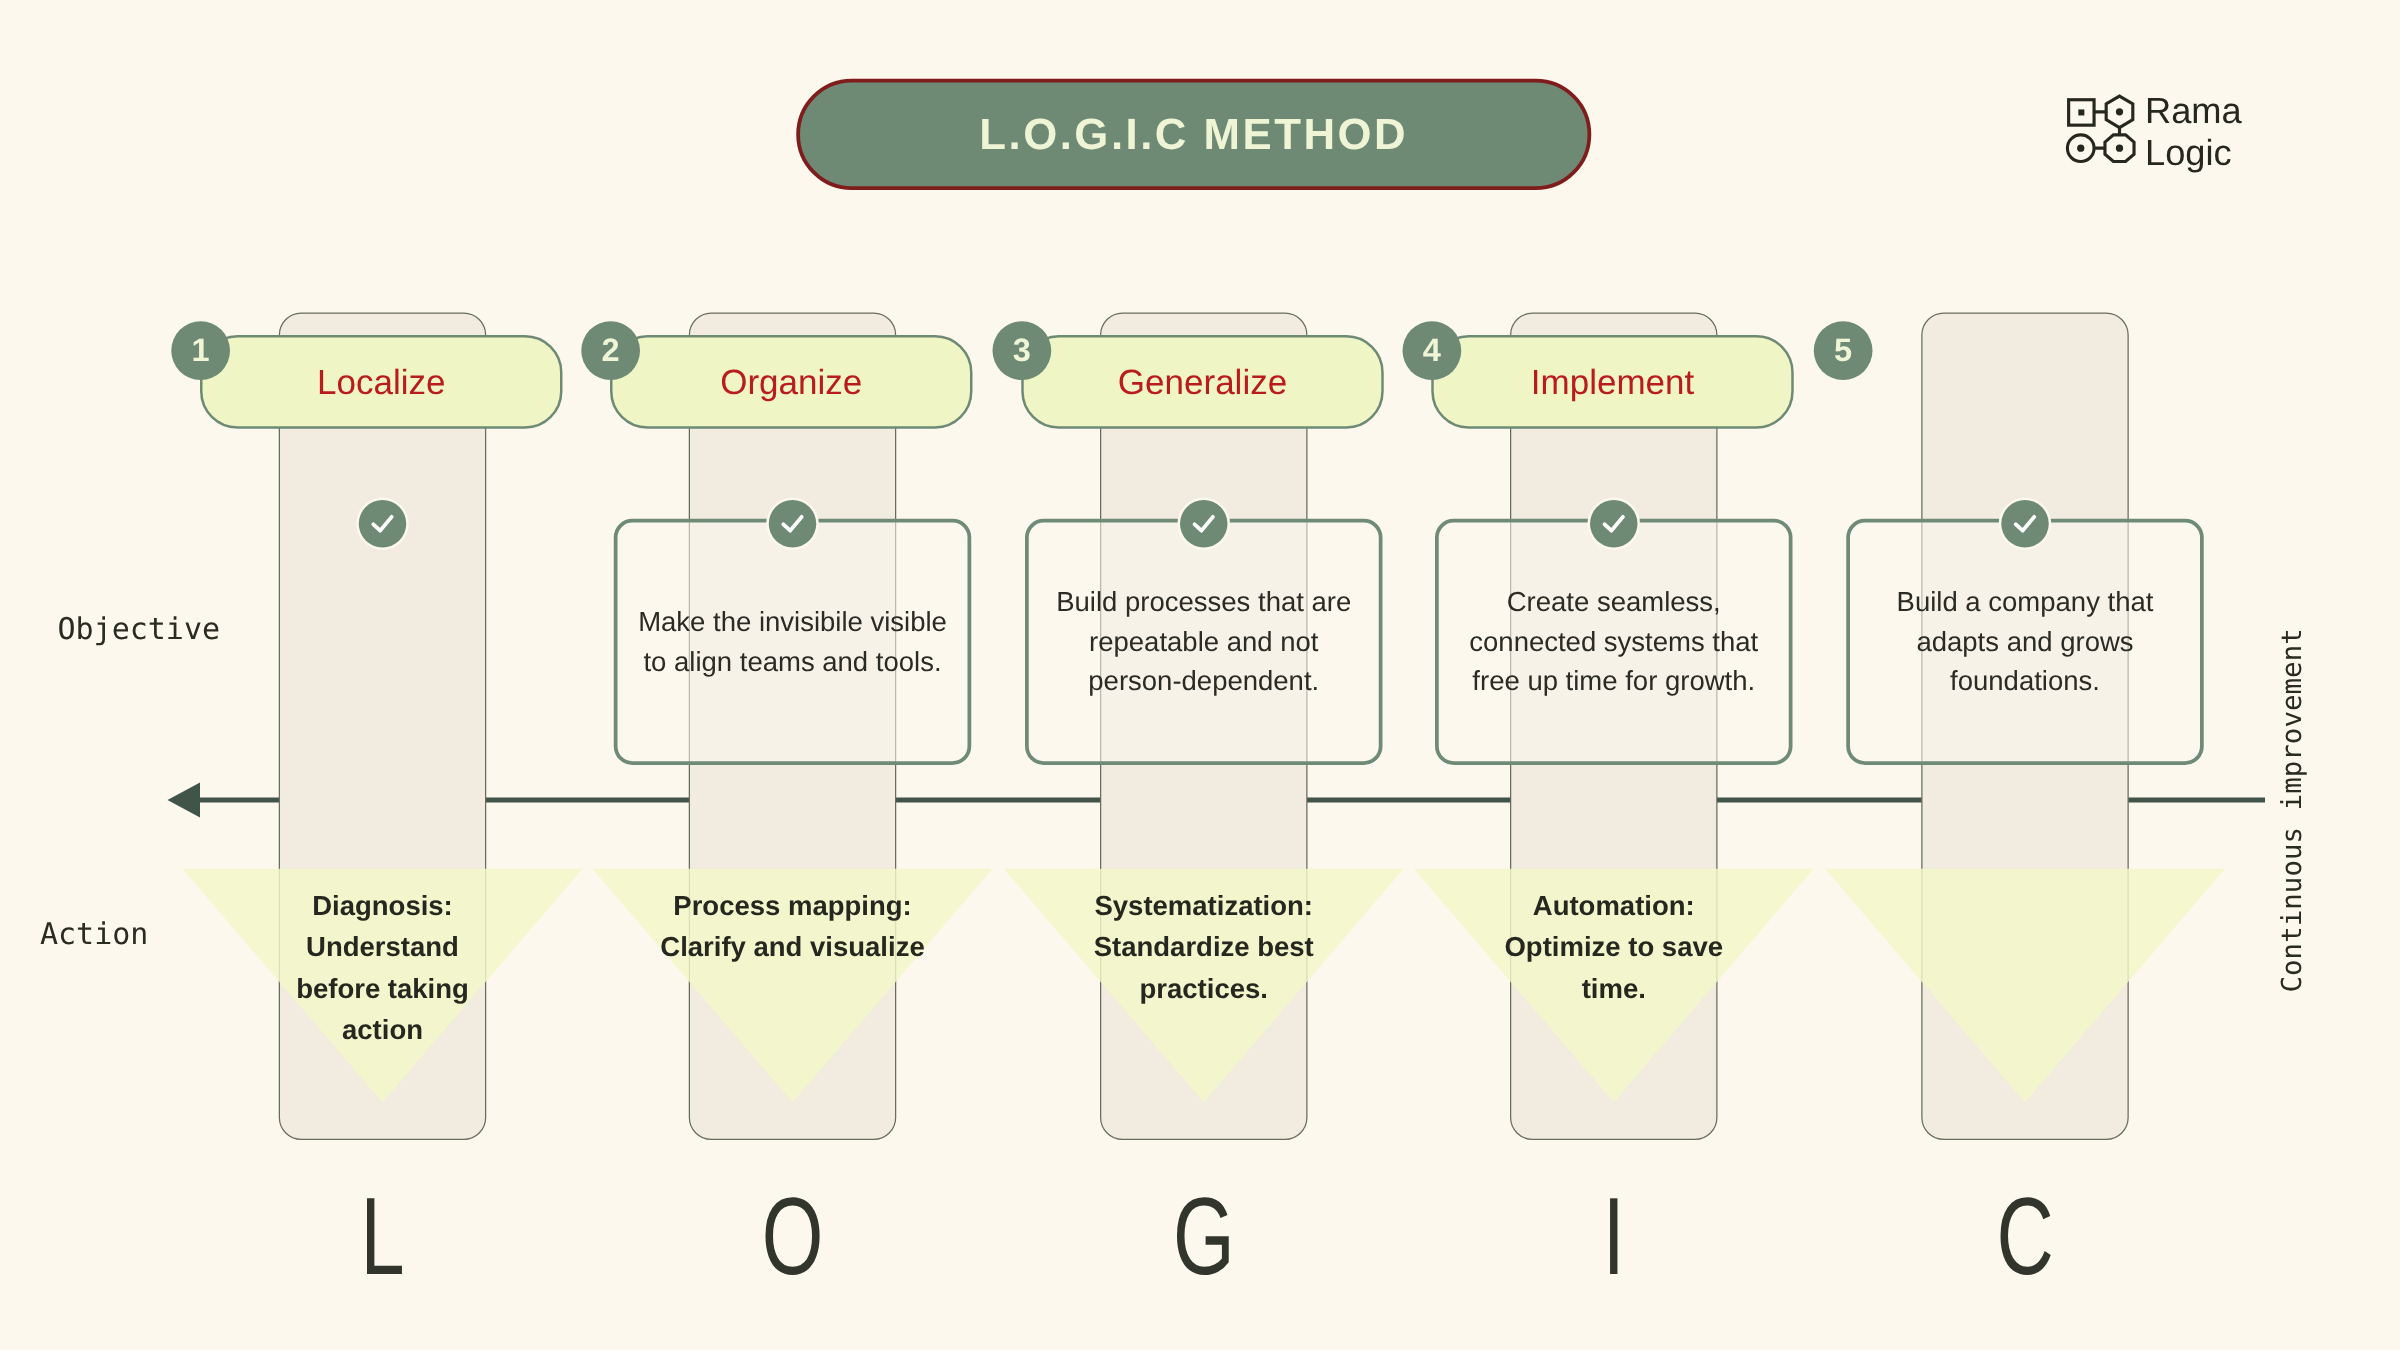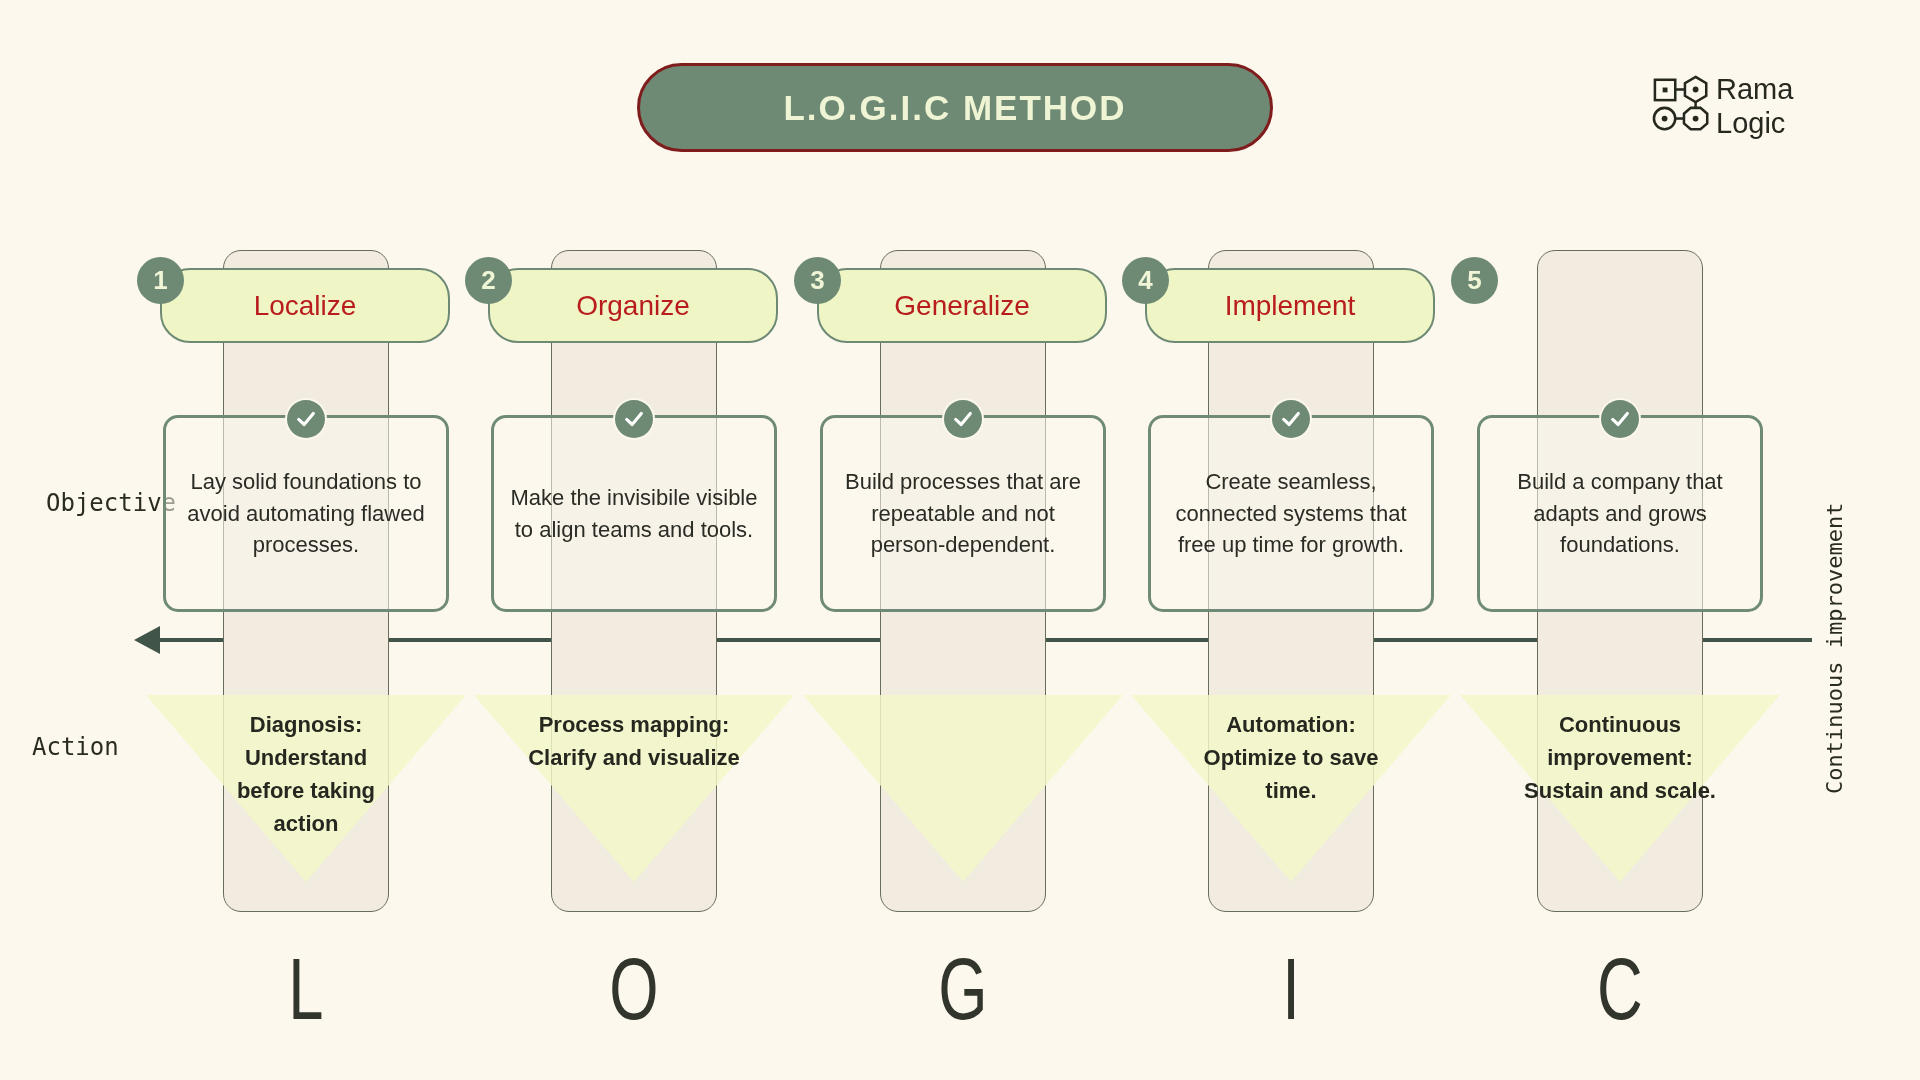--- a/index.html
+++ b/index.html
@@ -126,23 +126,20 @@
   <div class="arrow-head"></div>
   <div class="vertical-label">Continuous improvement</div>
 
   <div class="column" style="left:141px">
     <div class="col-bg"></div>
     <div class="triangle"></div>
     <div class="stage-pill">
       <span>Localize</span>
     </div>
     <div class="badge">1</div>
-    <div class="card">
-      <span class="card-text">Lay solid foundations to avoid automating flawed processes.</span>
-    </div>
     <div class="check">
       <svg width="22" height="22" viewBox="0 0 24 24">
           <path d="M4 12.5 L10 18 L20 6" stroke="#ffffff" stroke-width="3.4" fill="none" stroke-linecap="round" stroke-linejoin="round"></path>
         </svg>
     </div>
     <div class="action-text" style="width:162px">Diagnosis: Understand before taking action</div>
     <div class="big-letter">L</div>
   </div>
 
   <div class="column" style="left:469px">
@@ -172,20 +169,21 @@
     </div>
     <div class="badge">3</div>
     <div class="card">
       <span class="card-text">Build processes that are repeatable and not person-dependent.</span>
     </div>
     <div class="check">
       <svg width="22" height="22" viewBox="0 0 24 24">
           <path d="M4 12.5 L10 18 L20 6" stroke="#ffffff" stroke-width="3.4" fill="none" stroke-linecap="round" stroke-linejoin="round"></path>
         </svg>
     </div>
+    <div class="action-text" style="width:205px">Systematization: Standardize best practices.</div>
     <div class="big-letter">G</div>
   </div>
 
   <div class="column" style="left:1126px">
     <div class="col-bg"></div>
     <div class="triangle"></div>
     <div class="stage-pill">
       <span>Implement</span>
     </div>
     <div class="badge">4</div>
@@ -206,17 +204,16 @@
     <div class="triangle"></div>
     <div class="badge">5</div>
     <div class="card">
       <span class="card-text">Build a company that adapts and grows foundations.</span>
     </div>
     <div class="check">
       <svg width="22" height="22" viewBox="0 0 24 24">
           <path d="M4 12.5 L10 18 L20 6" stroke="#ffffff" stroke-width="3.4" fill="none" stroke-linecap="round" stroke-linejoin="round"></path>
         </svg>
     </div>
-    <div class="action-text" style="width:205px">Continuous improvement: Sustain and scale.</div>
     <div class="big-letter">C</div>
   </div>
 
 </div>
 
 </body></html>

